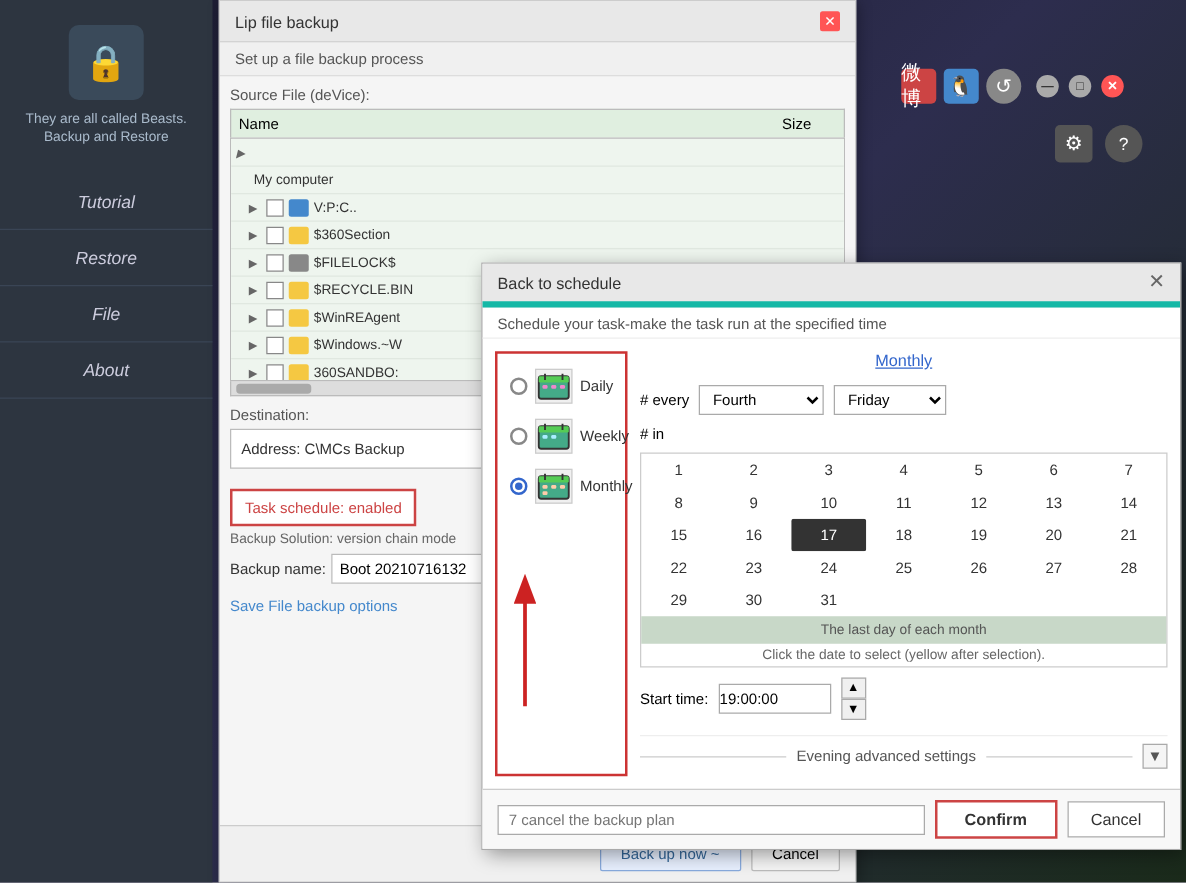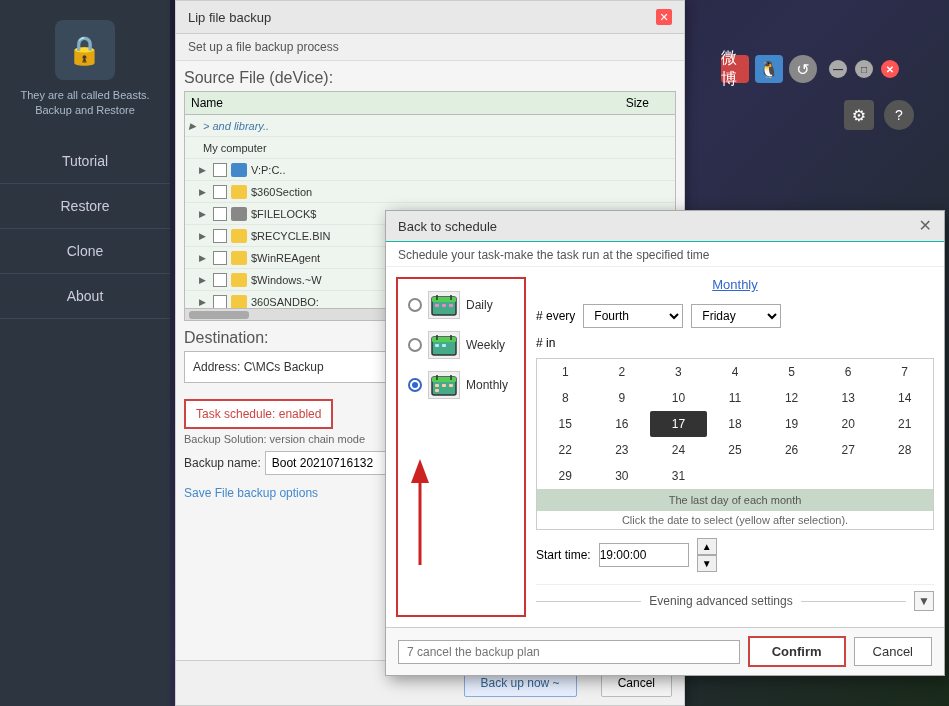--- a/index.html
+++ b/index.html
@@ -90,20 +90,21 @@
     .sidebar-desc {
       color: #aabbcc;
       font-size: 11px;
       text-align: center;
       padding: 0 10px;
       margin-bottom: 20px;
       line-height: 1.4;
     }
     .sidebar-nav {
       width: 100%;
+      font-style: italic;
     }
     .sidebar-item {
       width: 100%;
       padding: 14px 0;
       text-align: center;
       color: #ccd;
       cursor: pointer;
       font-size: 14px;
       border-bottom: 1px solid #3a4555;
     }
@@ -158,21 +159,21 @@
       border-bottom: 1px solid #ddd;
     }
     .dialog-body {
       flex: 1;
       display: flex;
       flex-direction: column;
       padding: 8px;
       overflow: hidden;
     }
     .section-label {
-      font-size: 16px;
+      font-size: 12px;
       color: #555;
       margin-bottom: 4px;
     }
     
     .file-tree-header {
       display: flex;
       background: #e0efe0;
       border: 1px solid #bbb;
       border-bottom: none;
       padding: 4px 6px;
@@ -281,21 +282,21 @@
       font-size: 12px;
       background: white;
       margin-left: 4px;
     }
 
     .dialog-footer {
       border-top: 1px solid #ccc;
       padding: 8px 12px;
       display: flex;
       justify-content: flex-end;
-      gap: 24px;
+      gap: 8px;
       background: #f0f0f0;
     }
     .btn {
       padding: 6px 16px;
       font-size: 12px;
       border: 1px solid #bbb;
       background: #f5f5f5;
       cursor: pointer;
       border-radius: 2px;
     }
@@ -311,21 +312,21 @@
       left: 385px;
       top: 210px;
       width: 560px;
       background: white;
       border: 1px solid #aaa;
       box-shadow: 4px 4px 15px rgba(0,0,0,0.4);
       z-index: 100;
     }
     .schedule-titlebar {
       background: #e8e8e8;
-      border-bottom: 1px solid #14b8a6;
+      border-bottom: 5px solid #14b8a6;
       padding: 7px 12px;
       display: flex;
       align-items: center;
       justify-content: space-between;
     }
     .schedule-title {
       font-size: 13px;
       color: #333;
     }
     .schedule-close {
@@ -342,21 +343,21 @@
     }
     .schedule-body {
       padding: 10px;
       display: flex;
       gap: 10px;
     }
     
     .schedule-type-panel {
       border: 2px solid #cc3333;
       padding: 6px;
-      width: 130px;
+      width: 106px;
       flex-shrink: 0;
     }
     .schedule-type-item {
       display: flex;
       align-items: center;
       gap: 6px;
       padding: 6px 4px;
       cursor: pointer;
     }
     .schedule-radio {
@@ -571,21 +572,21 @@
   <div class="sidebar-logo">🔒</div>
   <div class="sidebar-desc">They are all called Beasts. Backup and Restore</div>
   <nav class="sidebar-nav">
     <div class="sidebar-item">
       <span>Tutorial</span>
     </div>
     <div class="sidebar-item">
       <span>Restore</span>
     </div>
     <div class="sidebar-item">
-      <span>Clone</span>
+      <span>File</span>
     </div>
     <div class="sidebar-item">
       <span>About</span>
     </div>
   </nav>
 </div>
 
 <div class="backup-dialog">
   <div class="dialog-titlebar">
     <span class="dialog-title">Lip file backup</span>
@@ -597,21 +598,20 @@
   <div class="dialog-body">
     <div class="section-label">Source File (deVice):</div>
     <div class="file-tree-header">
       <span class="col-name">Name</span>
       <span class="col-size">Size</span>
     </div>
     <div class="file-tree">
 
       <div class="tree-item lib">
         <span class="arrow">▶</span>
-        <span class="item-label">&gt; and library..</span>
       </div>
 
       <div class="tree-item computer">
         <span class="arrow"></span>
         <span class="item-label">My computer</span>
       </div>
 
       <div class="tree-item drive-item">
         <span class="arrow">▶</span>
         <div class="checkbox"></div>

